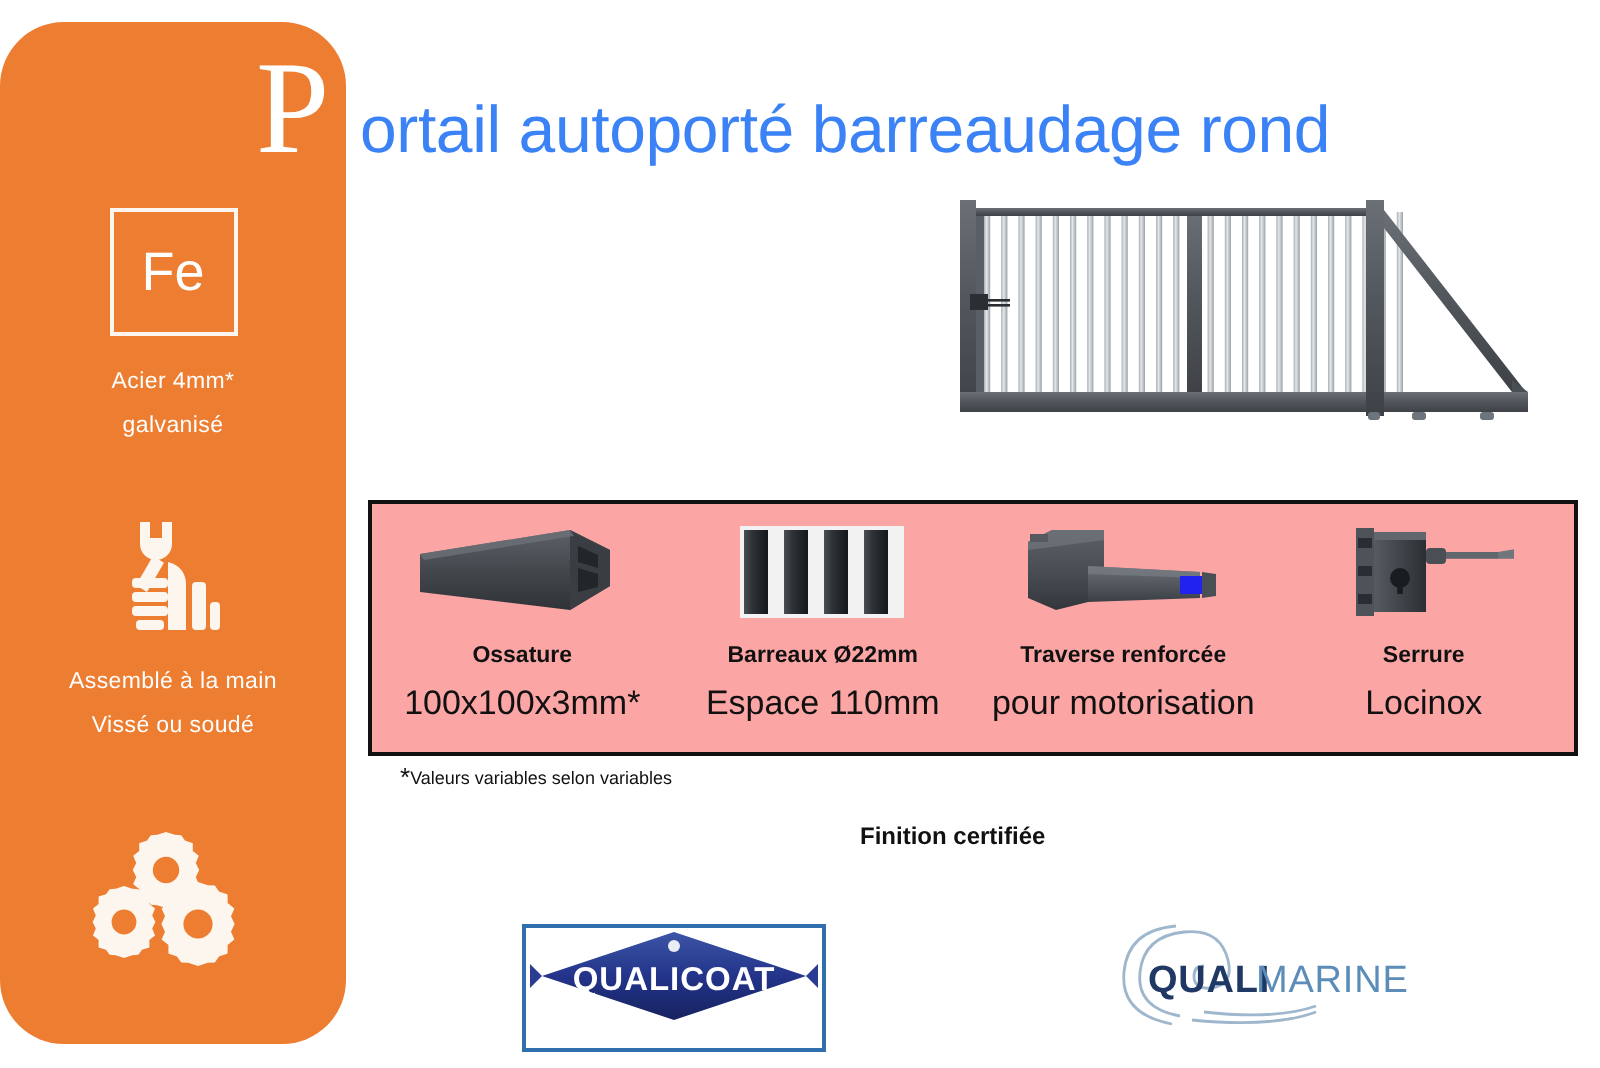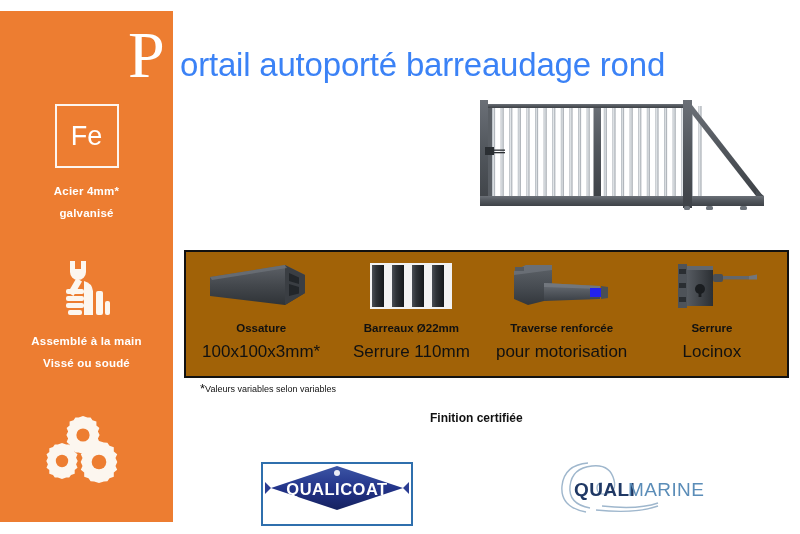--- a/index.html
+++ b/index.html
@@ -9,25 +9,26 @@
     font-family:"Liberation Sans",sans-serif;
     overflow:hidden;
     position:relative;
   }
   #page{position:absolute;left:0;top:0;width:800px;height:534px;background:#fff;overflow:hidden;}
 
   
   #sidebar{
     position:absolute;left:0;top:11px;width:173px;height:511px;
     background:#ED7D31;
+    border-radius:32px;
   }
   .side-block{position:absolute;left:0;width:173px;text-align:center;color:#fff;}
   .side-icon{display:block;margin:0 auto;}
   .side-cap{
-    font-size:11.5px;font-weight:bold;color:#ffffff;
+    font-size:11.5px;font-weight:normal;color:#ffffff;
     letter-spacing:.2px;line-height:22px;white-space:nowrap;
   }
 
   
   .fe-box{
     width:64px;height:64px;margin:0 auto;
     border:2px solid #fdf5ef;box-sizing:border-box;
     display:flex;align-items:center;justify-content:center;
   }
   .fe-text{font-size:27px;color:#fff;font-weight:normal;line-height:1;}
@@ -45,21 +46,21 @@
     font-size:33px;line-height:40px;color:#3b82f6;
     font-weight:normal;letter-spacing:-.2px;white-space:nowrap;
   }
 
   
   #gate{position:absolute;left:468px;top:92px;width:325px;height:132px;}
 
   
   #features{
     position:absolute;left:184px;top:250px;width:605px;height:128px;
-    border:2px solid #111;box-sizing:border-box;background:#a16207;
+    border:2px solid #111;box-sizing:border-box;background:#fca5a5;
     display:flex;
   }
   .feat{
     flex:1;display:flex;flex-direction:column;align-items:center;
     justify-content:flex-start;padding-top:6px;
   }
   .feat-art{height:56px;display:flex;align-items:center;justify-content:center;}
   .feat-l1{font-size:11.5px;font-weight:bold;color:#111;margin-top:8px;white-space:nowrap;}
   .feat-l2{font-size:17px;font-weight:normal;color:#111;margin-top:8px;white-space:nowrap;}
 
@@ -257,21 +258,21 @@
             </linearGradient>
           </defs>
           <rect x="0" y="0" width="82" height="46" fill="#f2f2f2"></rect>
           <rect x="2" y="2" width="12" height="42" fill="url(#rb)"></rect>
           <rect x="22" y="2" width="12" height="42" fill="url(#rb)"></rect>
           <rect x="42" y="2" width="12" height="42" fill="url(#rb)"></rect>
           <rect x="62" y="2" width="12" height="42" fill="url(#rb)"></rect>
         </svg>
       </div>
       <div class="feat-l1">Barreaux Ø22mm</div>
-      <div class="feat-l2">Serrure 110mm</div>
+      <div class="feat-l2">Espace 110mm</div>
     </div>
 
     <div class="feat">
       <div class="feat-art">
         <svg width="116" height="50" viewBox="0 0 116 50">
           <defs>
             <linearGradient id="tv" x1="0" y1="0" x2="0" y2="1">
               <stop offset="0" stop-color="#5d6268"></stop>
               <stop offset="0.55" stop-color="#474c52"></stop>
               <stop offset="1" stop-color="#33373c"></stop>

